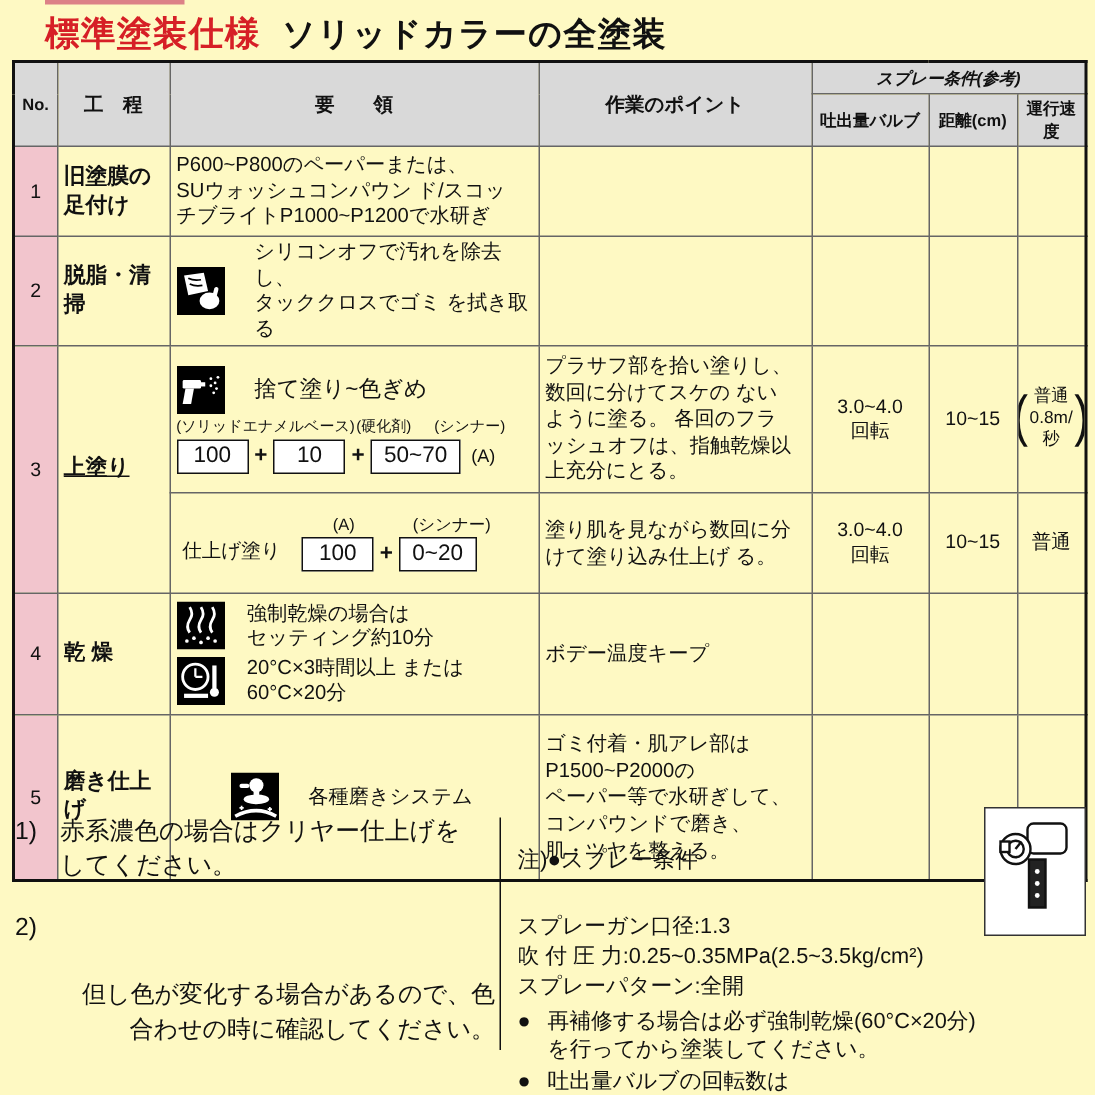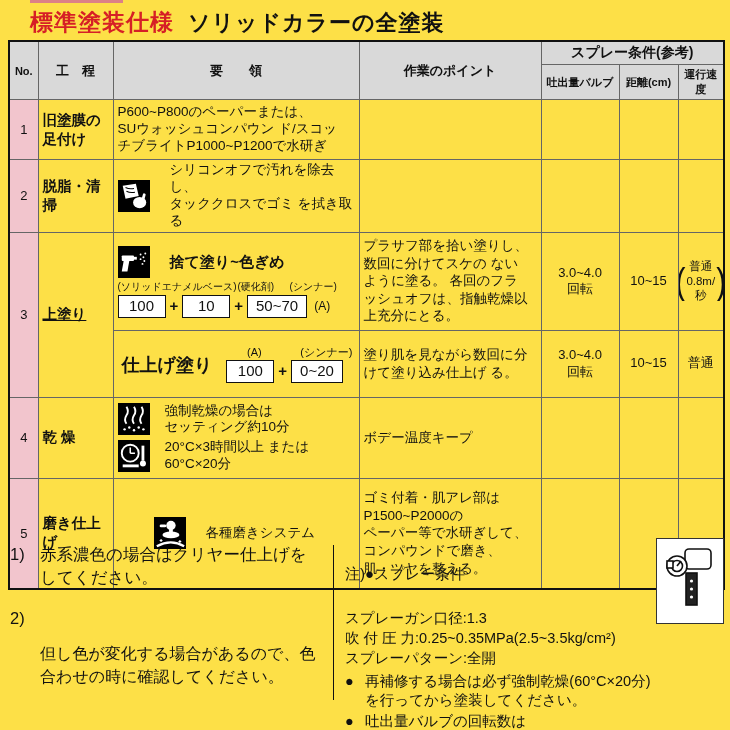--- a/index.html
+++ b/index.html
@@ -1,63 +1,63 @@
 <!DOCTYPE html>
 <html><head>
 <meta charset="utf-8">
 <style>
   html,body{margin:0;padding:0;background:#fff;}
-  .page{position:relative;width:730px;height:730px;background:#fde047;overflow:hidden;
+  .page{position:relative;width:730px;height:730px;background:#fef9c3;overflow:hidden;
         font-family:"Liberation Sans","DejaVu Sans",sans-serif;color:#111;}
   .pl{white-space:pre-line;}
 
   .top-red-fragment{position:absolute;left:30px;top:0;width:93px;height:3px;background:#dc8187;}
 
   .title-row{position:absolute;left:30px;top:7px;display:flex;align-items:baseline;gap:14px;}
   .title-red{font-size:23px;font-weight:700;color:#d61f26;border-bottom:2px solid #d61f26;padding-bottom:2px;letter-spacing:1px;}
   .title-black{font-size:22px;font-weight:700;color:#111;letter-spacing:1px;}
 
   table.spec{position:absolute;left:8px;top:40px;width:715px;border-collapse:collapse;table-layout:fixed;
              border:2px solid #111;}
   table.spec td,table.spec th{border:1px solid #666;padding:2px 4px;vertical-align:middle;overflow:hidden;}
   th{font-weight:700;background:#d9d9d9;text-align:center;}
   .h-main{font-size:13px;}
   .h-sub{font-size:11px;height:17px;}
-  .h-spray{font-size:14px;height:16px;}
+  .h-spray{font-size:11px;height:16px;font-style:italic;}
   .no-cell{background:#f2c5cd;text-align:center;font-size:13px;}
   .proc-cell{font-size:14.5px;font-weight:700;text-align:left;padding-left:7px;line-height:1.3;}
   .proc-underline{text-decoration:underline;}
   .yoryo{font-size:13.5px;line-height:1.25;text-align:left;padding:4px 5px;}
   .points{font-size:13.5px;line-height:1.3;text-align:left;vertical-align:middle;padding:4px 6px;}
   .cond{font-size:13px;text-align:center;line-height:1.25;}
 
   .icon-box{width:32px;height:32px;flex:0 0 32px;}
   .iconrow{display:flex;align-items:center;gap:20px;}
   .iconrow .txt{font-size:13.5px;line-height:1.25;}
-  .coat-title{font-size:15px;font-weight:700;}
+  .coat-title{font-size:15px;font-weight:400;}
 
   .ratio-labels{display:flex;font-size:10px;margin:3px 0 1px 0;color:#111;}
   .ratio-row{display:flex;align-items:center;gap:4px;}
   .rbox{border:1.5px solid #111;padding:1px 8px;font-size:15px;min-width:30px;text-align:center;background:#fff;}
   .plus{font-size:15px;font-weight:700;}
   .suffix{font-size:12px;margin-left:3px;}
 
   .finish-wrap{display:flex;align-items:flex-end;gap:14px;padding:4px 0 2px 4px;}
-  .finish-title{font-size:18px;font-weight:700;padding-bottom:6px;}
+  .finish-title{font-size:13px;font-weight:400;padding-bottom:6px;}
   .fin-labels{display:flex;font-size:11px;}
   .paren-speed{display:flex;align-items:center;justify-content:center;gap:1px;}
   .bigparen{font-size:30px;font-weight:300;transform:scaleY(1.25);line-height:1;}
   .speed-2l{font-size:11.5px;line-height:1.25;}
 
   .dry-item{display:flex;align-items:center;gap:15px;margin:3px 0;}
 
   .notes-left{position:absolute;left:10px;top:543px;width:320px;font-size:16.5px;line-height:1.42;}
   .note-item{display:flex;gap:6px;}
   .note-num{flex:0 0 24px;}
-  .note-sub{margin:13px 0 0 30px;font-size:16px;line-height:1.4;}
+  .note-sub{margin:23px 0 0 30px;font-size:16px;line-height:1.4;text-align:right;}
   .notes-divider{position:absolute;left:333px;top:545px;width:1px;height:155px;background:#111;}
 
   .notes-right{position:absolute;left:345px;top:564px;width:380px;font-size:14.5px;line-height:1.32;}
   .nr-heading{font-size:15px;margin-bottom:9px;}
   .nr-specs{margin-top:24px;line-height:1.38;}
   .nr-bullets{margin-top:4px;}
   .nr-bullet{display:flex;gap:6px;margin-top:2px;}
   .nr-bullet .b{flex:0 0 14px;}
   .gun-box{position:absolute;left:656px;top:538px;width:66px;height:84px;border:1.5px solid #333;background:#fff;}
 </style>

